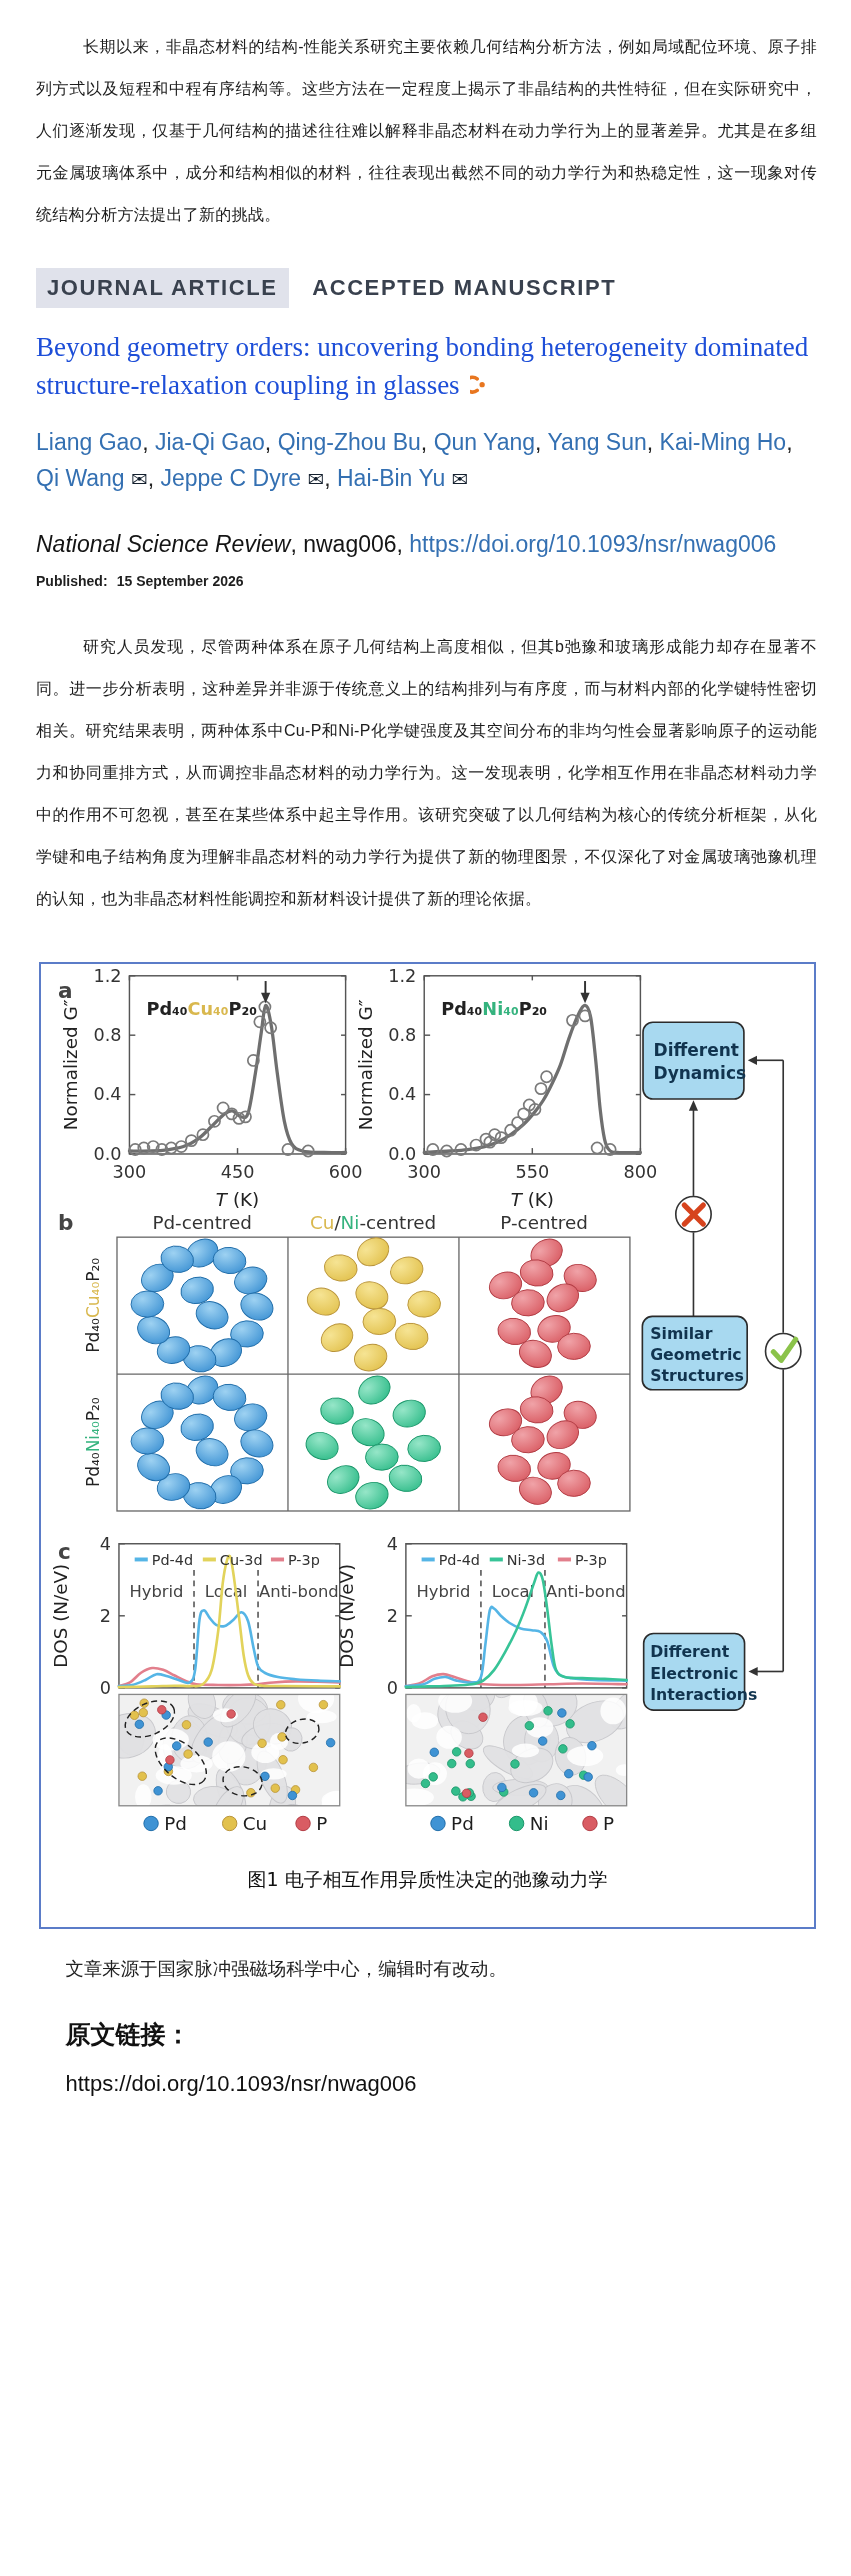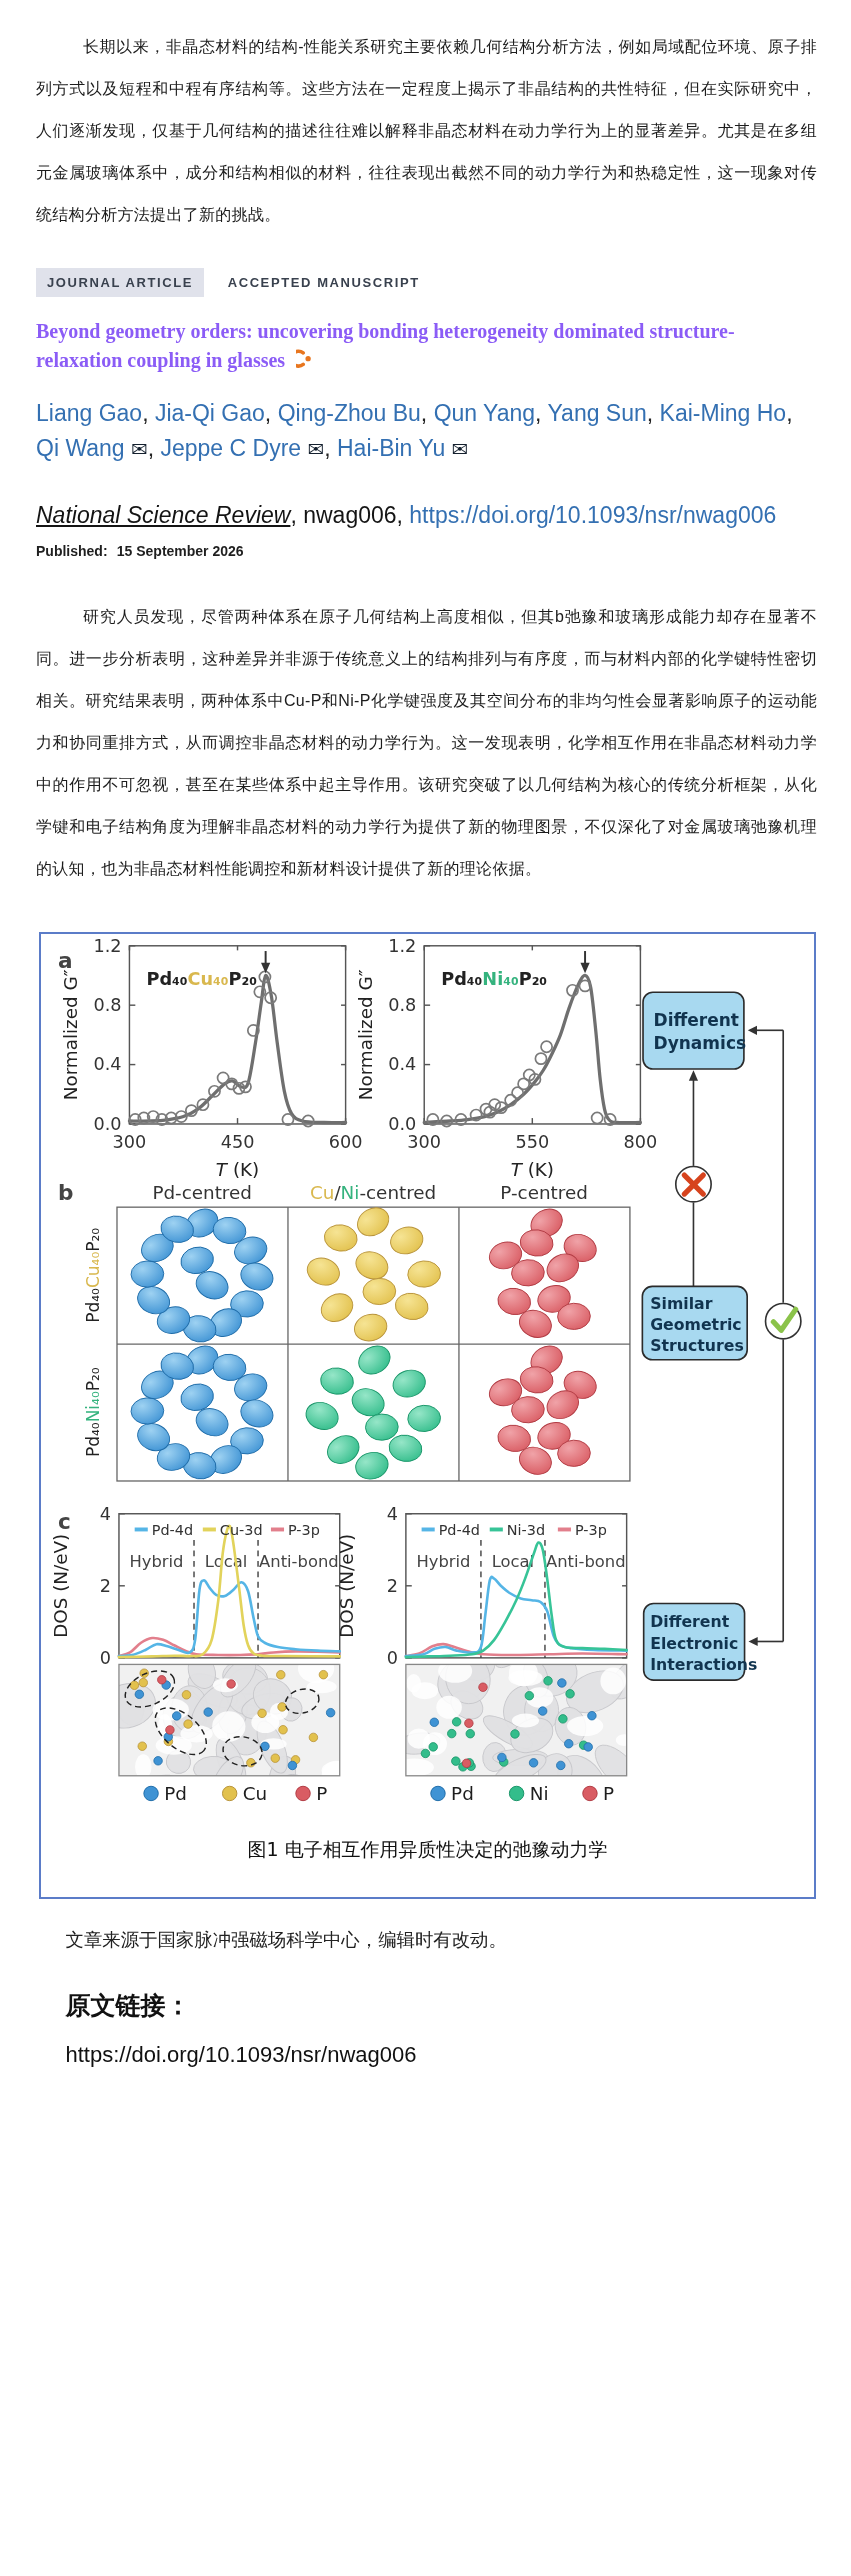--- a/index.html
+++ b/index.html
@@ -2,30 +2,30 @@
 <html style="font-size:10.5px"><head>
 <meta charset="utf-8">
 <style>
   html,body{margin:0;padding:0;background:#ffffff;}
   body{width:851px;font-family:"Liberation Sans","DejaVu Sans",sans-serif;color:#1c1c1c;}
   .page{padding:26px 34px 30px 36px;}
   .para{font-size:16px;line-height:42px;text-align:justify;text-indent:47px;margin:0 0 21px 0;letter-spacing:0.3px;}
   
   .card{margin:31.5px 0 37px 0;}
   .badges{display:flex;align-items:center;gap:23.6px;margin-bottom:19.7px;}
-  .badge{font-size:13px;font-weight:700;letter-spacing:1.6px;color:#39414e;}
+  .badge{font-size:22px;font-weight:700;letter-spacing:1.6px;color:#39414e;}
   .badge-filled{background:#e0e2eb;padding:7.2px 11px;}
-  .title{font-family:"Liberation Serif","DejaVu Serif",serif;font-size:20px;line-height:1.42;font-weight:700;color:#8b5cf6;margin:0 0 18.4px 0;}
+  .title{font-family:"Liberation Serif","DejaVu Serif",serif;font-size:27px;line-height:1.42;font-weight:400;color:#1d4ed8;margin:0 0 18.4px 0;}
   .oa-icon{display:inline-block;vertical-align:-2.6px;margin-left:10.5px;}
   .authors{font-size:23px;line-height:1.55;}
   .author{color:#3470b2;text-decoration:none;cursor:pointer;}
   .author:not(.author-last)::after{content:", ";color:#222;}
   .mail-icon{color:#14202e;font-size:19.7px;margin-left:6.6px;font-style:normal;}
   .pub-line{margin-top:35px;font-size:23px;color:#141414;}
-  .journal-name{font-style:italic;text-decoration:underline;}
+  .journal-name{font-style:italic;}
   .doi-link{color:#3470b2;text-decoration:none;cursor:pointer;}
   .published{margin-top:14.4px;font-size:14px;font-weight:700;color:#1f1f1f;display:flex;gap:9.2px;}
   
   .fig{margin:42px 0 27.6px 3.3px;border:2.6px solid #5b7cc8;width:773px;background:#fff;}
   .fig svg{display:block;width:100%;}
   
   text{font-family:"DejaVu Sans","Liberation Sans",sans-serif;}
   .tick{font-size:27px;fill:#333;}
   .alab{font-size:28px;fill:#222;}
   .leg{font-size:22px;fill:#333;}

